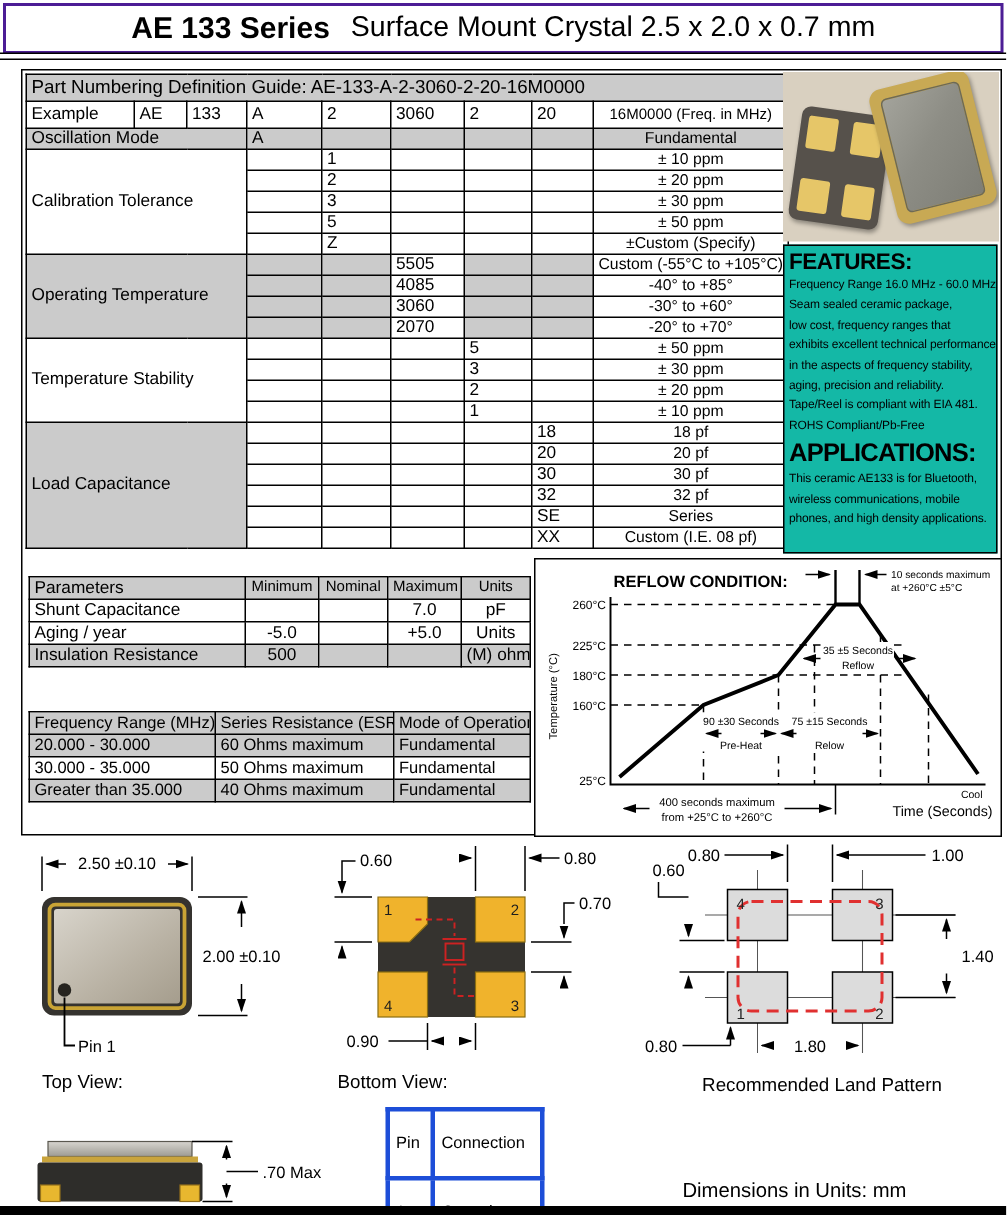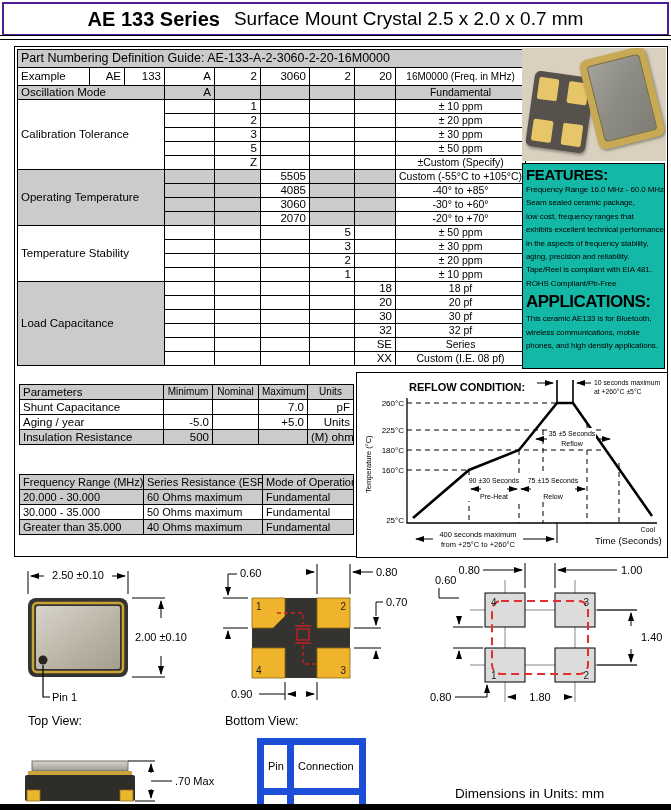--- a/index.html
+++ b/index.html
@@ -14,21 +14,21 @@
   .title-rule{position:absolute;left:0;top:35px;width:671px;height:3px;border-top:1px solid #000;border-bottom:1px solid #000;}
 
   
   .outer{position:absolute;left:14px;top:46px;width:652px;height:509px;border:1px solid #000;}
 
   
   table{border-collapse:collapse;table-layout:fixed;}
   .pn{position:absolute;left:2px;top:2px;width:508px;font-size:11.5px;}
   .pn td{border:1px solid #000;padding:0 3px;overflow:hidden;white-space:nowrap;height:13px;line-height:13px;}
   .pn tr.rh td{height:17px;line-height:17px;}
-  .pn .c{text-align:right;}
+  .pn .c{text-align:left;}
   .pn .gray{background:#cbcbcb;}
   .pn .desc{text-align:center;font-size:10.5px;}
   .pn .freqcell{text-align:center;font-size:10px;}
   .pn .hdr{font-size:12.5px;}
 
   
   .photo{position:absolute;left:507px;top:1px;width:144px;height:113px;background:#d9d0c0;overflow:hidden;}
   .xtal-bottom{position:absolute;left:8px;top:26px;width:60px;height:76px;background:#56514b;border-radius:6px;transform:rotate(8deg);box-shadow:1px 2px 3px rgba(0,0,0,.35);}
   .xtal-bottom .pad{position:absolute;width:20px;height:22px;background:#e6c668;border-radius:2px;}
   .xtal-top{position:absolute;left:66px;top:4px;width:68px;height:92px;background:#c8a954;border-radius:8px;transform:rotate(-14deg);box-shadow:1px 2px 3px rgba(0,0,0,.35);}
@@ -37,34 +37,34 @@
 
   
   .features{position:absolute;left:507px;top:116px;width:143px;height:206px;border:1px solid #000;padding:2px 3px;box-sizing:border-box;background:#14b8a6;}
   .feat-h{font-weight:bold;font-size:15px;letter-spacing:-0.3px;}
   .app-h{font-weight:bold;font-size:17px;letter-spacing:-0.5px;margin-top:2px;}
   .feat-line{font-size:8px;letter-spacing:-0.1px;line-height:13.4px;white-space:nowrap;}
 
   
   .params{position:absolute;left:4px;top:337px;width:334px;font-size:11.5px;}
   .params td{border:1px solid #000;padding:0 3px;height:14px;line-height:14px;white-space:nowrap;overflow:hidden;}
-  .params .c{text-align:right;}
+  .params .c{text-align:center;}
   .params .gray{background:#cbcbcb;}
   .params .h2{font-size:10px;text-align:center;}
   .freq{position:absolute;left:4px;top:427px;width:334px;font-size:11px;}
   .freq td{border:1px solid #000;padding:0 3px;height:14px;line-height:14px;white-space:nowrap;overflow:hidden;margin-top:20px;}
   .freq .gray{background:#cbcbcb;}
 
   
   .reflow{position:absolute;left:341px;top:325px;width:310px;height:184px;border:1px solid #000;background:#fff;}
 
   
   .caption{position:absolute;font-size:12.5px;}
   .pin-table{position:absolute;left:257px;top:738px;width:106px;border:2px solid #000;font-size:11px;}
-  .pin-table td{border:7px solid #1d4ed8;padding:16px 4px;height:11px;line-height:11px;}
+  .pin-table td{border:3px solid #1d4ed8;padding:16px 4px;height:11px;line-height:11px;}
   .units-note{position:absolute;left:455px;top:786px;font-size:13.5px;}
   .bottom-bar{position:absolute;left:0;top:804px;width:671px;height:6px;background:#000;}
   svg{position:absolute;overflow:visible;}
   svg text{font-family:"Liberation Sans",sans-serif;}
 </style>
 </head>
 <body>
 
 <div id="page">
 
@@ -635,17 +635,18 @@
     <text x="216" y="81" font-size="11">1.40</text>
 
     <text x="5" y="141" font-size="11">0.80</text>
     <line x1="30" y1="137" x2="62" y2="137" stroke="#000" stroke-width="1"></line>
     <line x1="62" y1="137" x2="62" y2="125" stroke="#000" stroke-width="1" marker-end="url(#arwL)"></line>
 
     <line x1="90" y1="137" x2="83" y2="137" stroke="#000" stroke-width="1" marker-end="url(#arwL)"></line>
     <line x1="140" y1="137" x2="147" y2="137" stroke="#000" stroke-width="1" marker-end="url(#arwL)"></line>
     <text x="115" y="141" font-size="11" text-anchor="middle">1.80</text>
   </svg>
+  <div class="caption" style="left:425px;top:716px;width:246px;text-align:center;">Recommended Land Pattern</div>
 
   <div class="units-note">Dimensions in Units: mm</div>
   <div class="bottom-bar"></div>
 
 </div>
 
 </body></html>

